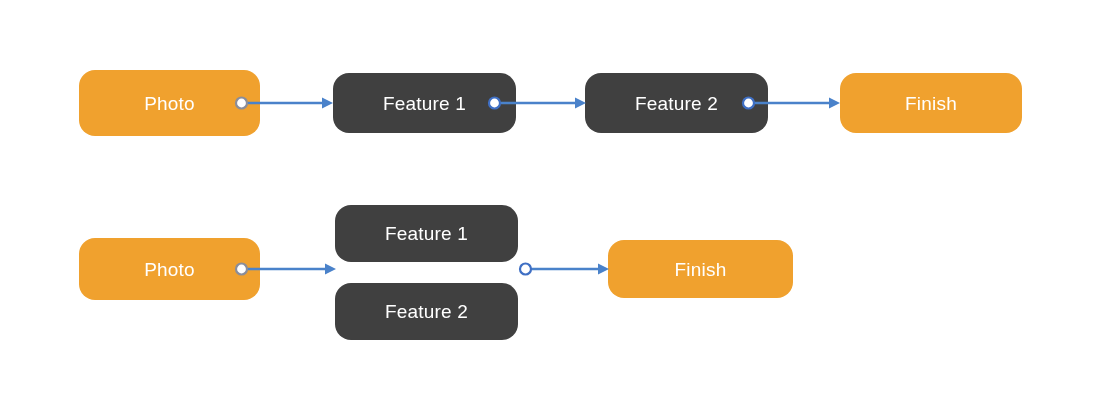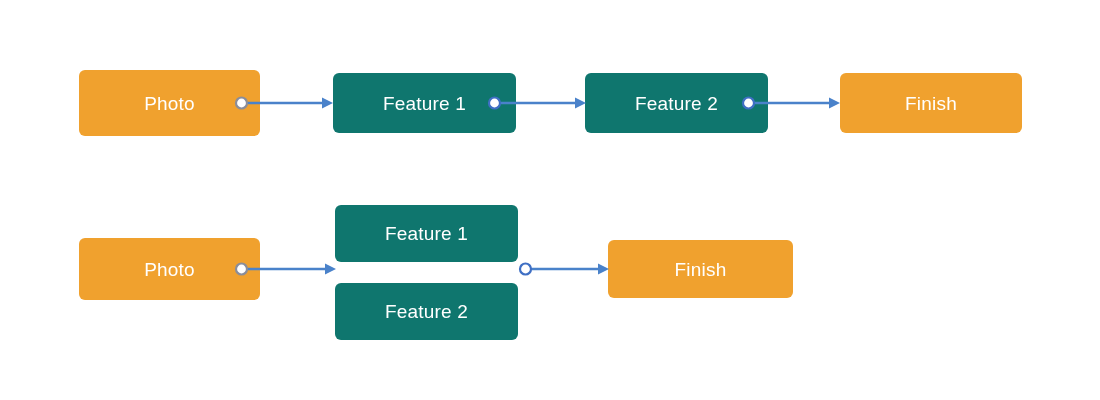--- a/index.html
+++ b/index.html
@@ -15,30 +15,30 @@
     width: 1100px;
     height: 400px;
     background: #ffffff;
     overflow: hidden;
   }
   .node {
     position: absolute;
     display: flex;
     align-items: center;
     justify-content: center;
-    border-radius: 6px;
+    border-radius: 16px;
     box-sizing: border-box;
     color: #ffffff;
     font-size: 19px;
     font-weight: 400;
     letter-spacing: 0.2px;
     user-select: none;
   }
   .node.orange { background: #f0a12e; }
-  .node.teal   { background: #0f766e; }
+  .node.teal   { background: #404040; }
   .node-label {
     pointer-events: none;
     line-height: 1;
   }
   .connector {
     position: absolute;
   }
   .connector svg {
     display: block;
     overflow: visible;

